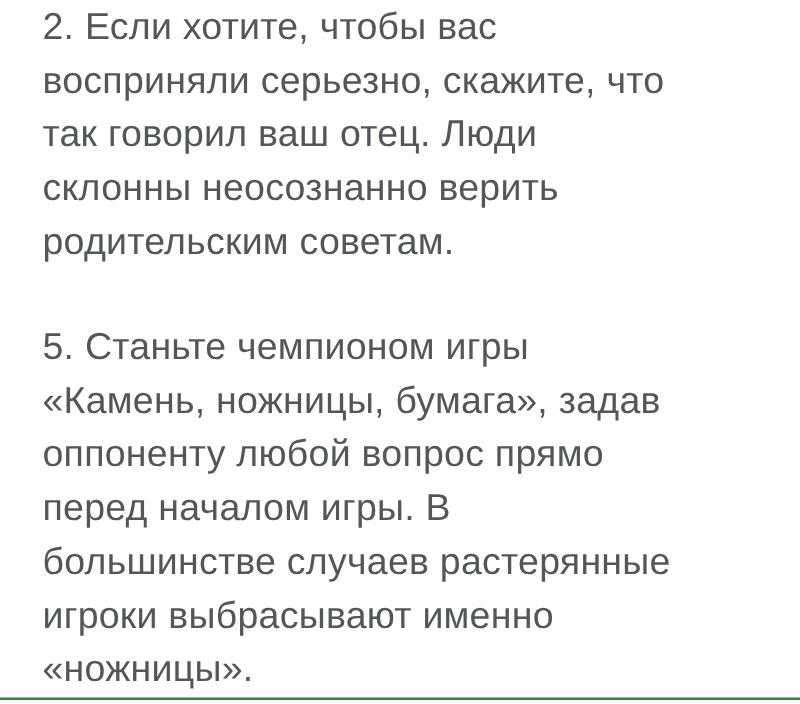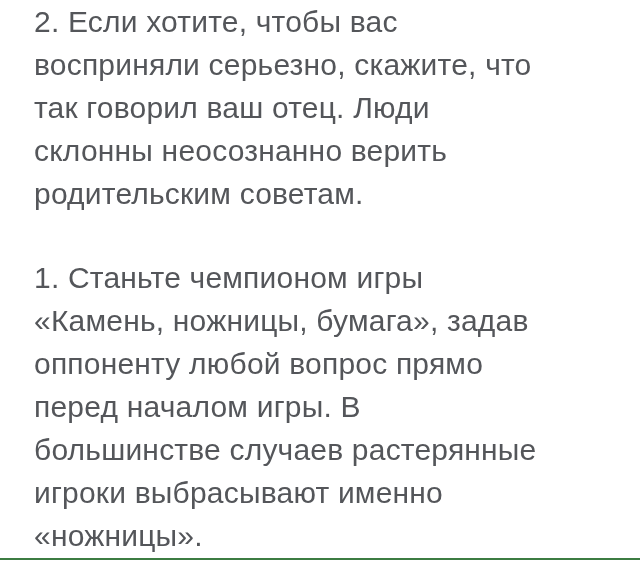--- a/index.html
+++ b/index.html
@@ -44,21 +44,21 @@
 </head>
 <body>
 
 <div class="page">
   <div class="content">
     <p class="tip">2. Если хотите, чтобы вас
 восприняли серьезно, скажите, что
 так говорил ваш отец. Люди
 склонны неосознанно верить
 родительским советам.</p>
-    <p class="tip">1. Станьте чемпионом игры
+    <p class="tip">5. Станьте чемпионом игры
 «Камень, ножницы, бумага», задав
 оппоненту любой вопрос прямо
 перед началом игры. В
 большинстве случаев растерянные
 игроки выбрасывают именно
 «ножницы».</p>
   </div>
   <div class="bottom-rule"></div>
 </div>
 

